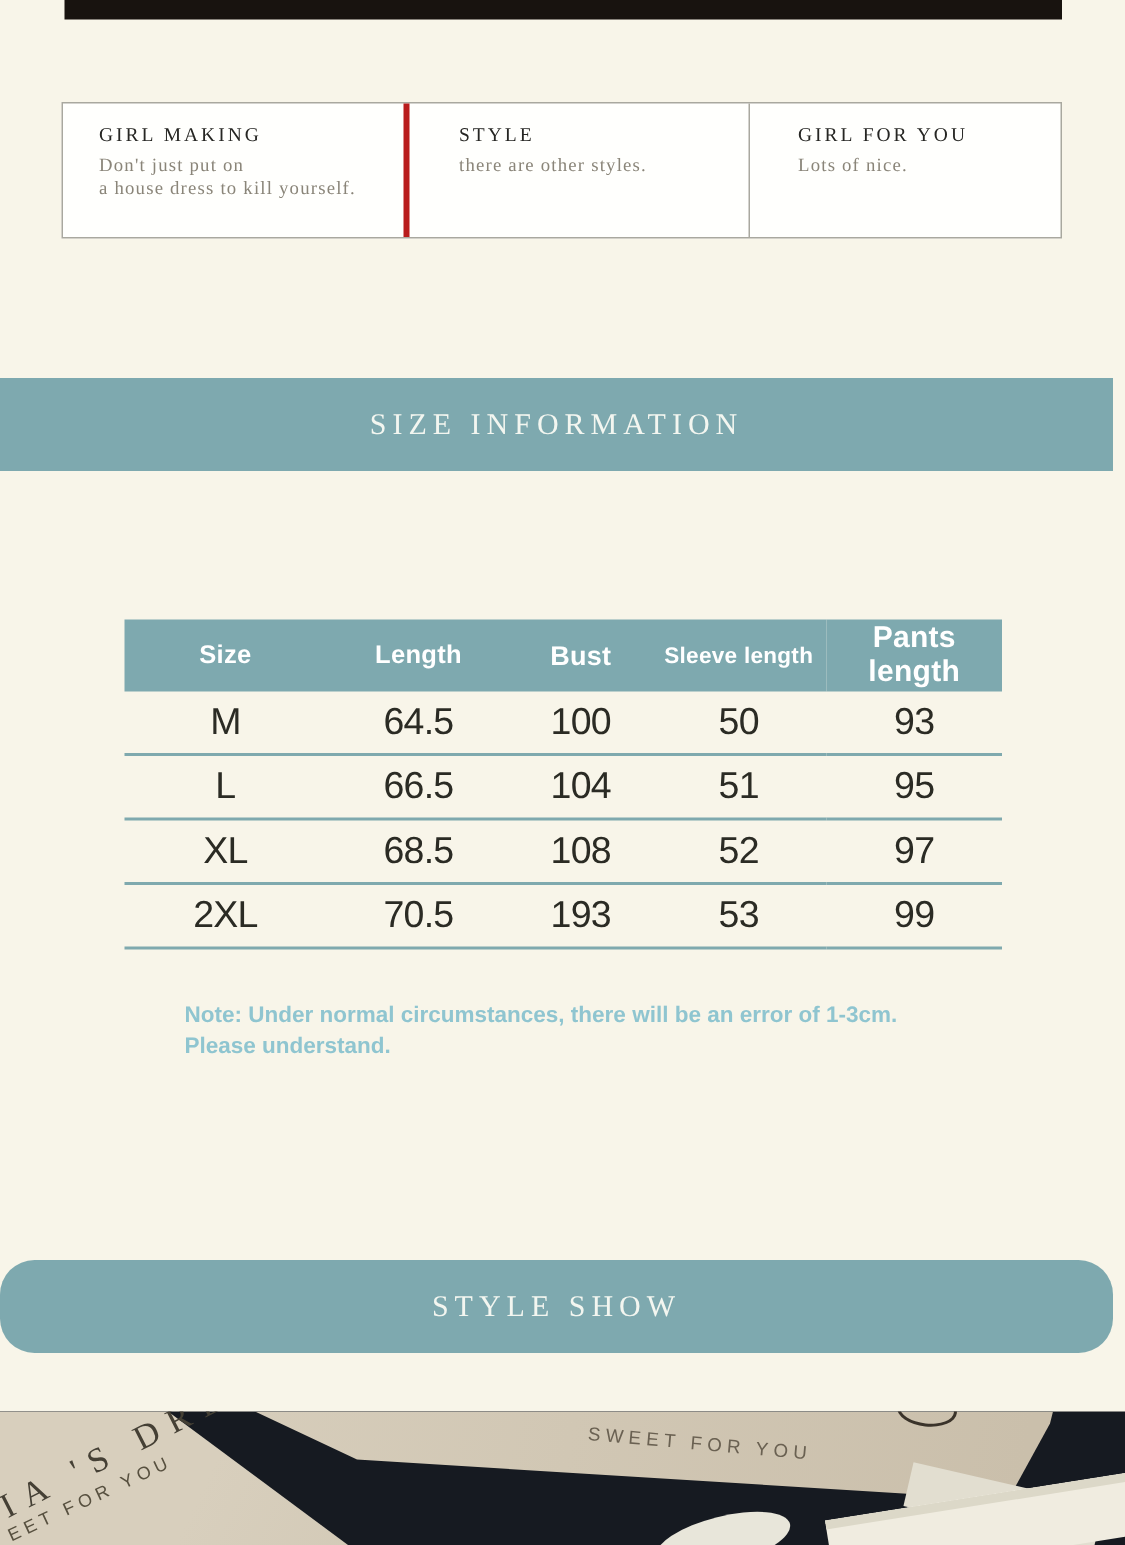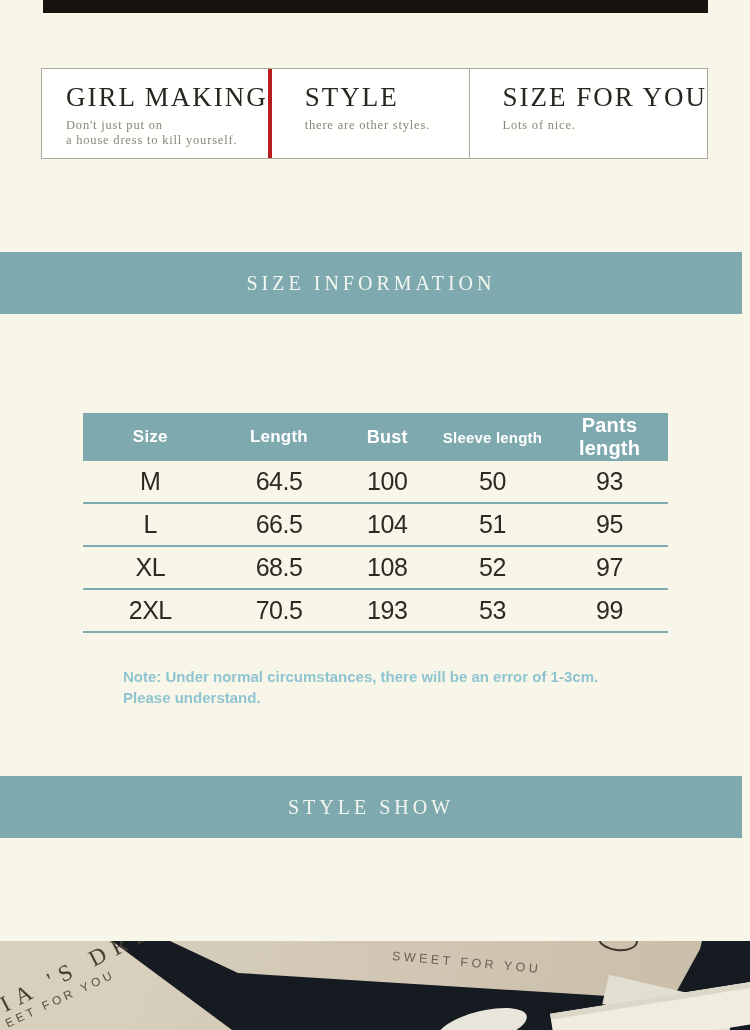--- a/index.html
+++ b/index.html
@@ -16,36 +16,36 @@
   .feature-strip {
     position:absolute; left:41px; top:68px; width:667px; height:91px;
     background:#fffffd; border:1px solid #a9a89f; box-sizing:border-box;
     display:flex;
   }
   .feature-col { box-sizing:border-box; padding:13px 0 0 24px; height:100%; }
   .feature-col.c1 { width:227px; }
   .feature-col.c2 { width:230px; border-left:4px solid #b91c1c; padding-left:33px; }
   .feature-col.c3 { flex:1; border-left:1px solid #a9a89f; padding-left:32px; }
   .feature-title {
-    font-family:"Liberation Serif", serif; font-size:27px; letter-spacing:2px;
+    font-family:"Liberation Serif", serif; font-size:13px; letter-spacing:2px;
     color:#262623; white-space:nowrap;
   }
   .feature-sub {
     margin-top:5px; font-family:"Liberation Serif", serif;
     font-size:12.5px; letter-spacing:0.8px; line-height:14.5px; color:#8a8579;
     white-space:pre-line;
   }
 
   
   .banner {
     position:absolute; left:0; width:742px; height:62px; background:#7ea9af;
     display:flex; align-items:center; justify-content:center;
   }
   .banner.size-info  { top:252px; }
-  .banner.style-show { top:776px; }
+  .banner.style-show { top:840px;border-radius:23px; }
   .banner-text {
     font-family:"Liberation Serif", serif; font-size:20px; letter-spacing:4px;
     color:#f3f6f0;
   }
 
   
   table.size-table {
     position:absolute; left:83px; top:413px; width:585px;
     border-collapse:collapse; table-layout:fixed;
   }
@@ -132,21 +132,21 @@
   <div class="feature-col c1">
     <div class="feature-title">GIRL MAKING</div>
     <div class="feature-sub">Don't just put on
 a house dress to kill yourself.</div>
   </div>
   <div class="feature-col c2">
     <div class="feature-title">STYLE</div>
     <div class="feature-sub">there are other styles.</div>
   </div>
   <div class="feature-col c3">
-    <div class="feature-title">SIZE FOR YOU</div>
+    <div class="feature-title">GIRL FOR YOU</div>
     <div class="feature-sub">Lots of nice.</div>
   </div>
 </div>
 
 <div class="banner size-info">
   <span class="banner-text">SIZE INFORMATION</span>
 </div>
 
 <table class="size-table">
   <colgroup>

